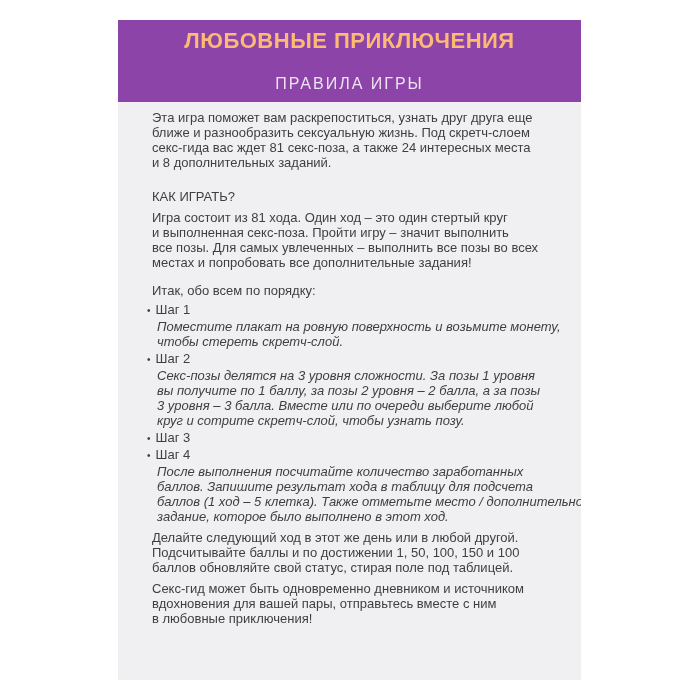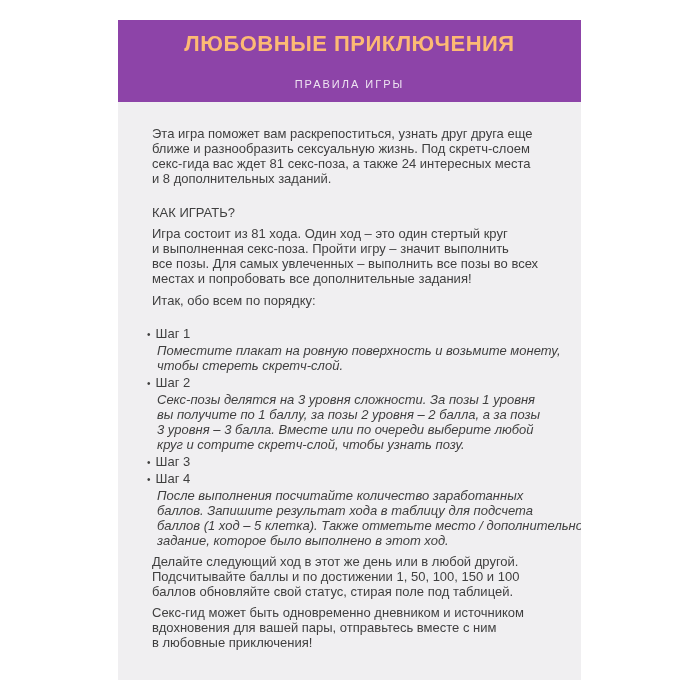--- a/index.html
+++ b/index.html
@@ -37,35 +37,35 @@
     color: #fdba74;
     font-size: 22px;
     font-weight: bold;
     letter-spacing: 0.5px;
     white-space: nowrap;
     line-height: 1;
   }
   .subtitle {
     margin-top: 24px;
     color: rgba(255,255,255,0.85);
-    font-size: 11px;
+    font-size: 16px;
     letter-spacing: 2px;
     line-height: 1;
   }
   .content {
-    padding: 24px 12px 0 34px;
+    padding: 8px 12px 0 34px;
     color: #3f3f3f;
     font-size: 13px;
     line-height: 15px;
   }
   .para { white-space: pre; margin: 0; }
   .intro { margin-bottom: 19px; }
   .how-heading { margin-bottom: 6px; }
-  .how-body { margin-bottom: 7px; }
-  .lead-in { margin-bottom: 18px; }
+  .how-body { margin-bottom: 13px; }
+  .lead-in { margin-bottom: 4px; }
   .step-label-row {
     margin-left: -5px;
     margin-bottom: 1px;
     display: flex;
     align-items: baseline;
   }
   .bullet {
     font-size: 10px;
     margin-right: 5px;
     line-height: 15px;

